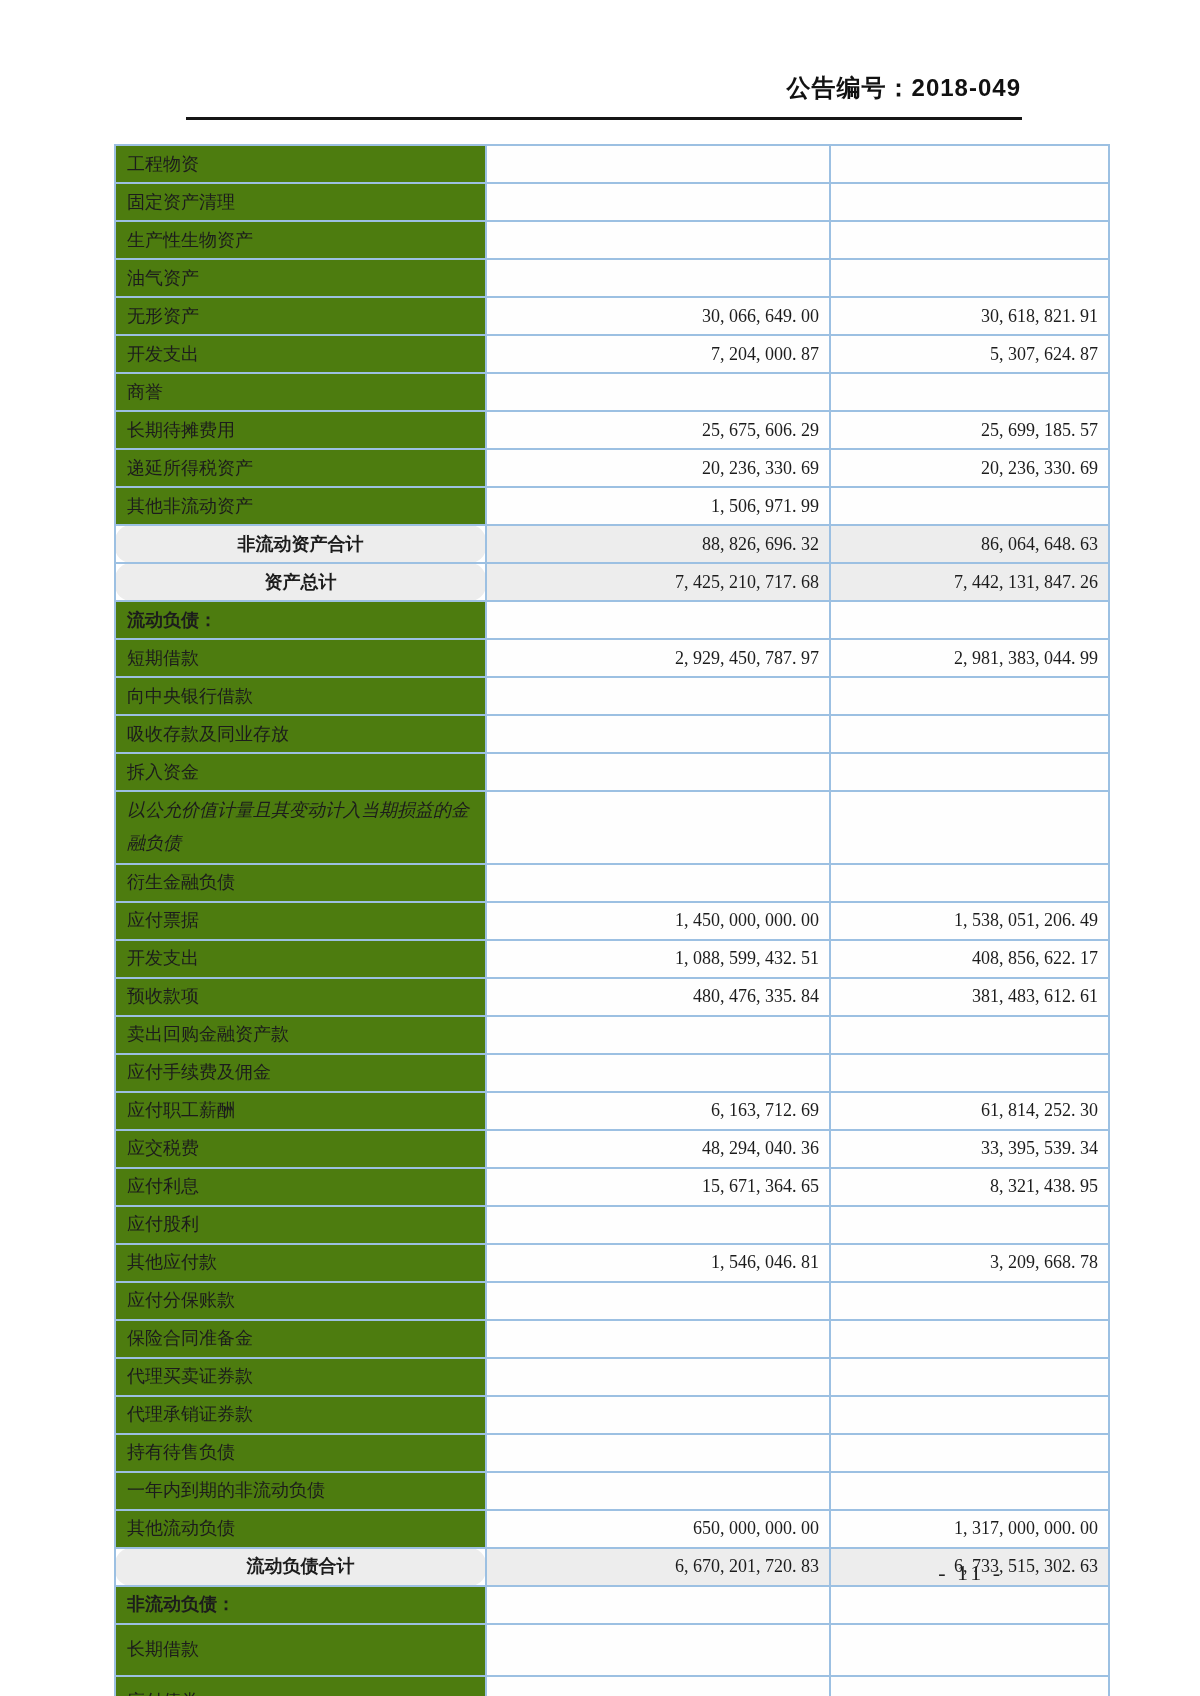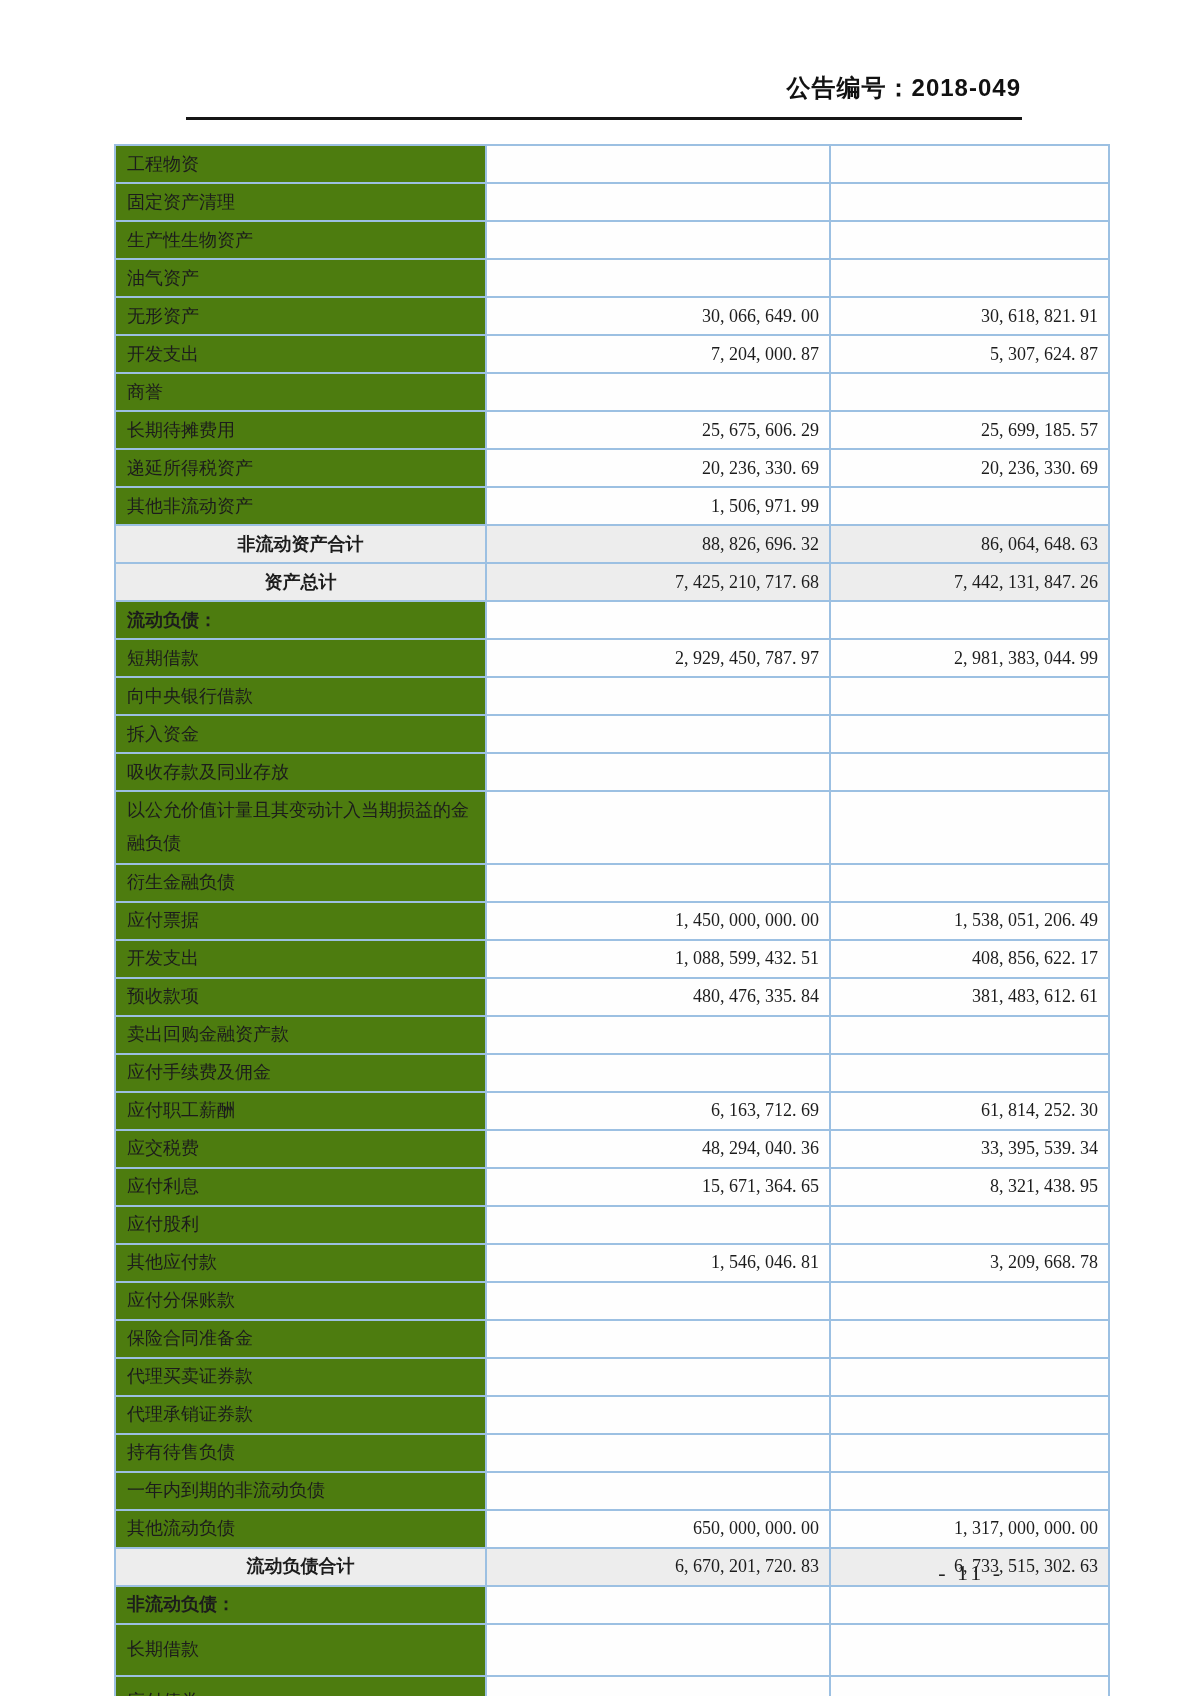--- a/index.html
+++ b/index.html
@@ -64,29 +64,30 @@
   }
   td.value-cell {
     background: #fefefe;
     text-align: right;
     padding: 2px 10px 2px 4px;
     white-space: nowrap;
   }
   tr.r-item td  { height: 32px; }
   tr.r-section td { height: 32px; }
   tr.r-total td { height: 32px; padding-left: 36px; }
-  tr.r-item2 td { height: 62px; }
+  tr.r-item2 td { height: 62px; font-style: italic; }
   tr.r-tall td  { height: 46px; }
 
   tr.r-section td.label-cell { font-weight: bold; }
   tr.r-total td.label-cell {
     font-weight: bold;
     text-align: center;
     padding-left: 0;
     padding-right: 0;
+    border-radius: 16px;
   }
   tr.r-total td { background: #ededed; }
   tr.r-item2 td.label-cell { line-height: 1.85; }
 
   
   .page-number {
     position: absolute;
     top: 1560px;
     left: 0;
     width: 1003px;
@@ -181,26 +182,26 @@
     <td class="label-cell">短期借款</td>
     <td class="value-cell">2, 929, 450, 787. 97</td>
     <td class="value-cell">2, 981, 383, 044. 99</td>
   </tr>
         <tr class="r-item">
     <td class="label-cell">向中央银行借款</td>
     <td class="value-cell"></td>
     <td class="value-cell"></td>
   </tr>
         <tr class="r-item">
+    <td class="label-cell">吸收存款及同业存放</td>
+    <td class="value-cell"></td>
+    <td class="value-cell"></td>
+  </tr>
+        <tr class="r-item">
     <td class="label-cell">拆入资金</td>
-    <td class="value-cell"></td>
-    <td class="value-cell"></td>
-  </tr>
-        <tr class="r-item">
-    <td class="label-cell">吸收存款及同业存放</td>
     <td class="value-cell"></td>
     <td class="value-cell"></td>
   </tr>
         <tr class="r-item2">
     <td class="label-cell">以公允价值计量且其变动计入当期损益的金融负债</td>
     <td class="value-cell"></td>
     <td class="value-cell"></td>
   </tr>
         <tr class="r-item">
     <td class="label-cell">衍生金融负债</td>

